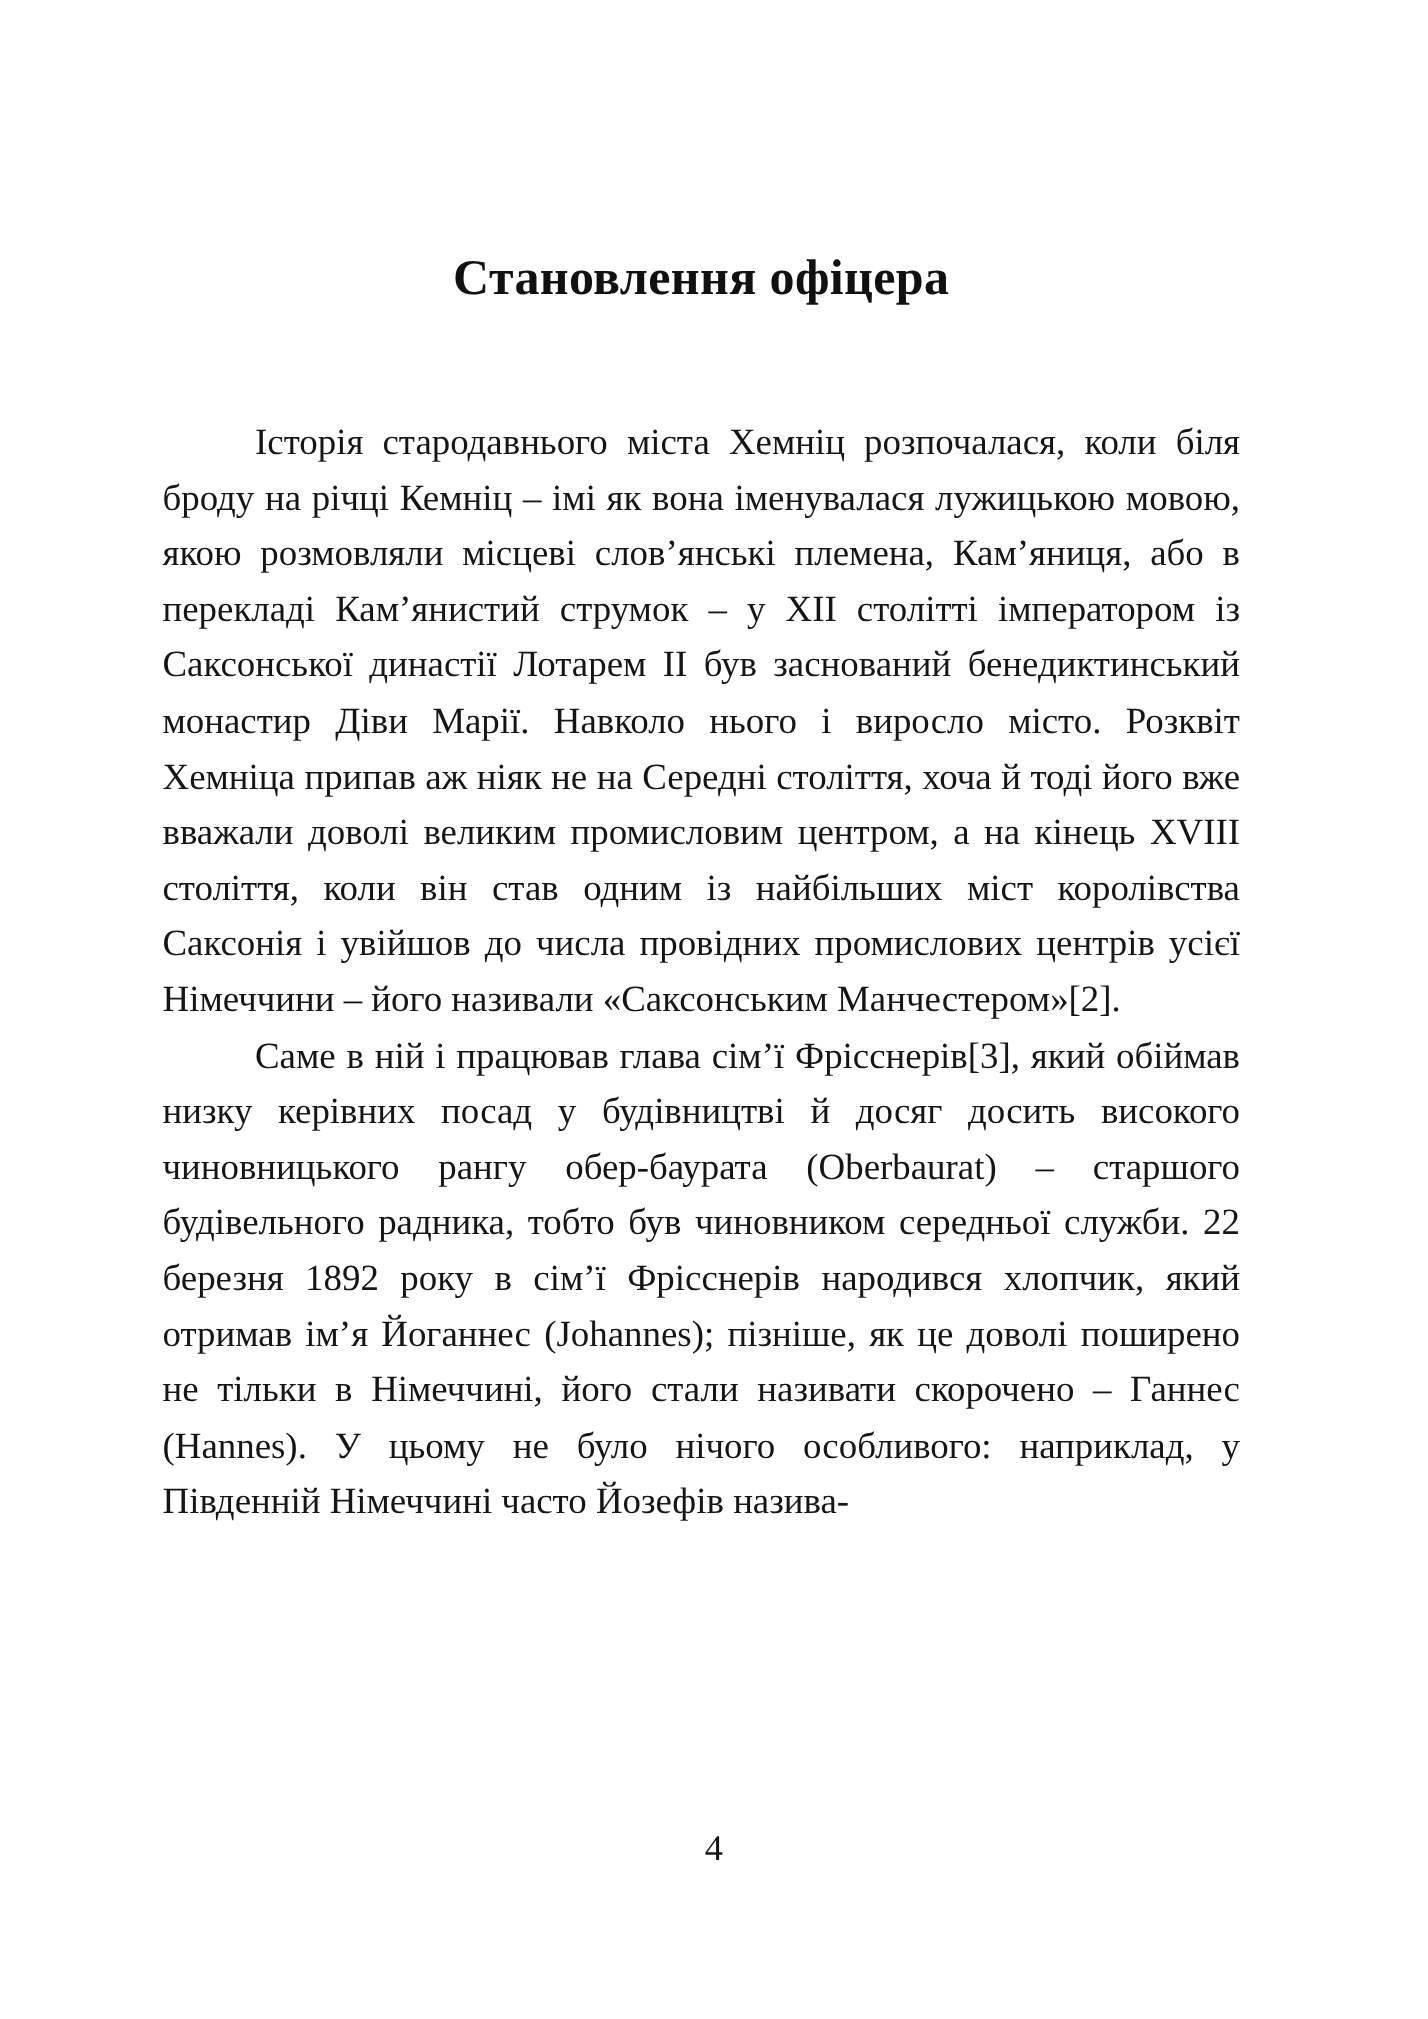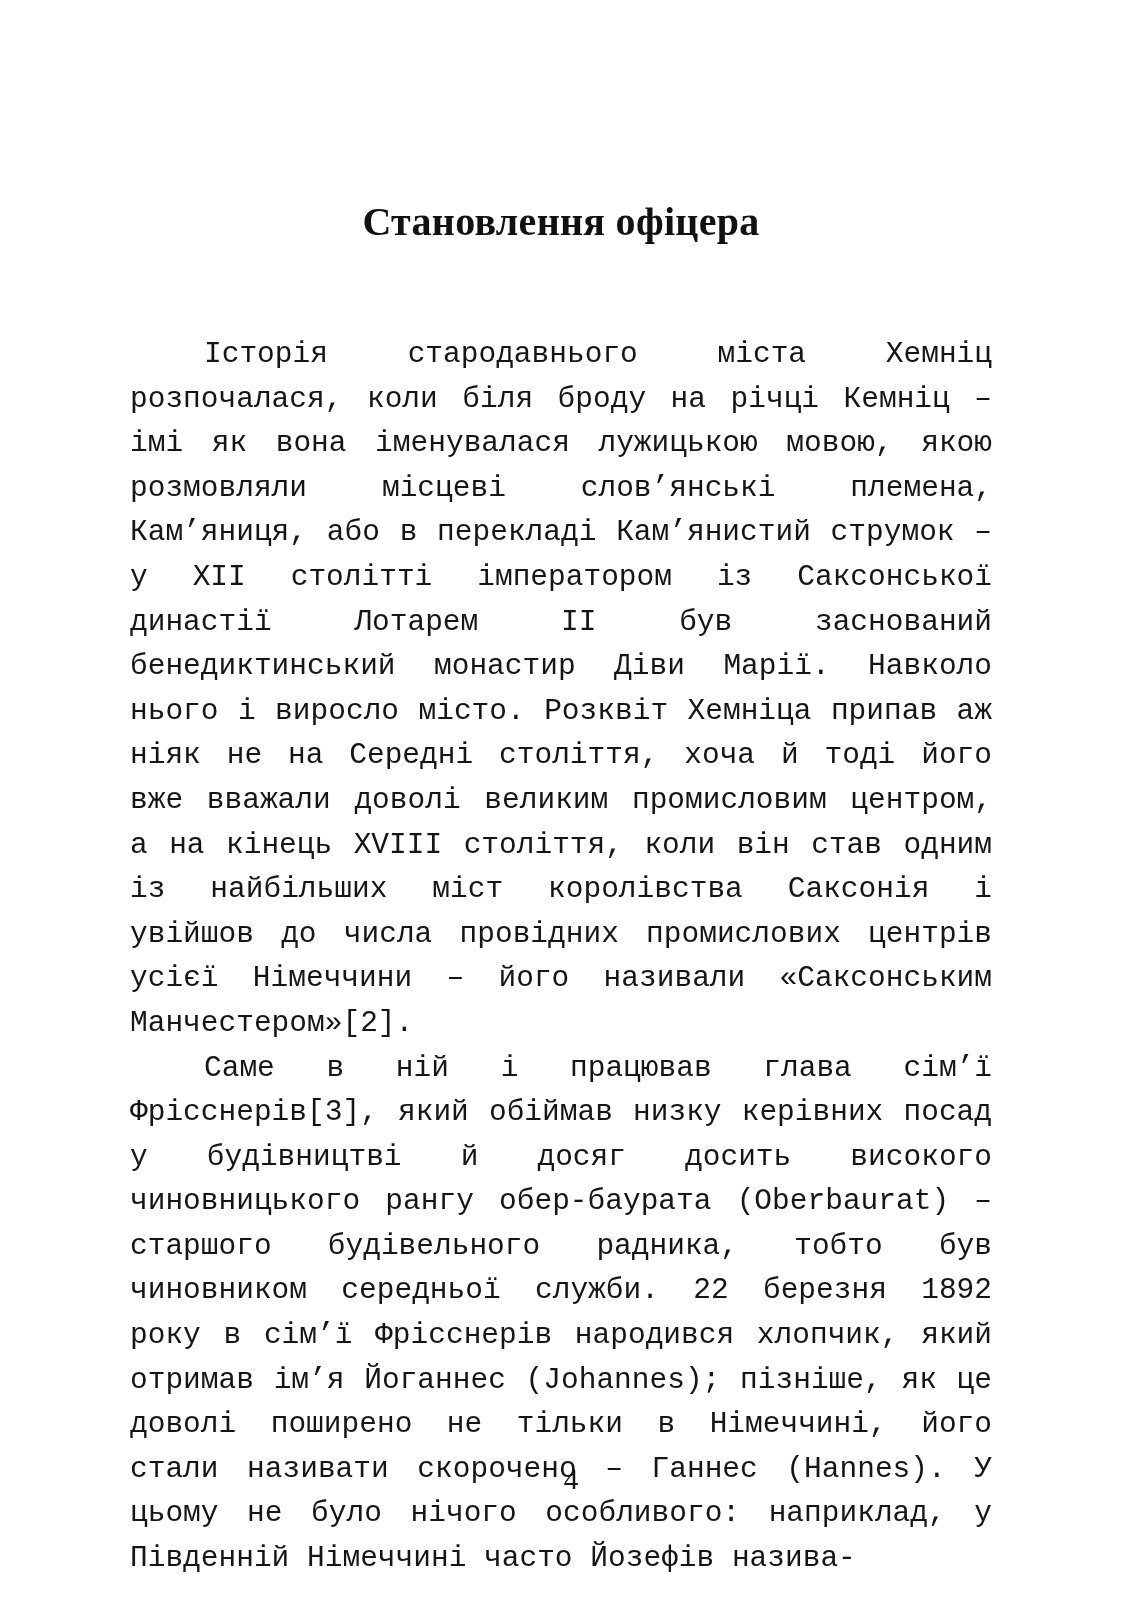--- a/index.html
+++ b/index.html
@@ -29,21 +29,21 @@
     font-weight: bold;
     font-size: 40px;
     line-height: 1.2;
     color: #111111;
     text-align: center;
     margin: 0;
     padding-top: 198px;
     letter-spacing: 0.3px;
   }
   .body-text {
-    font-family: Liberation Mono, monospace;
+    font-family: Liberation Serif, serif;
     font-size: 29.5px;
     line-height: 44.6px;
     color: #151515;
     text-align: justify;
     text-justify: inter-word;
     margin: 0;
     hyphens: manual;
     -webkit-hyphens: manual;
   }
   .body-text.first-para {

